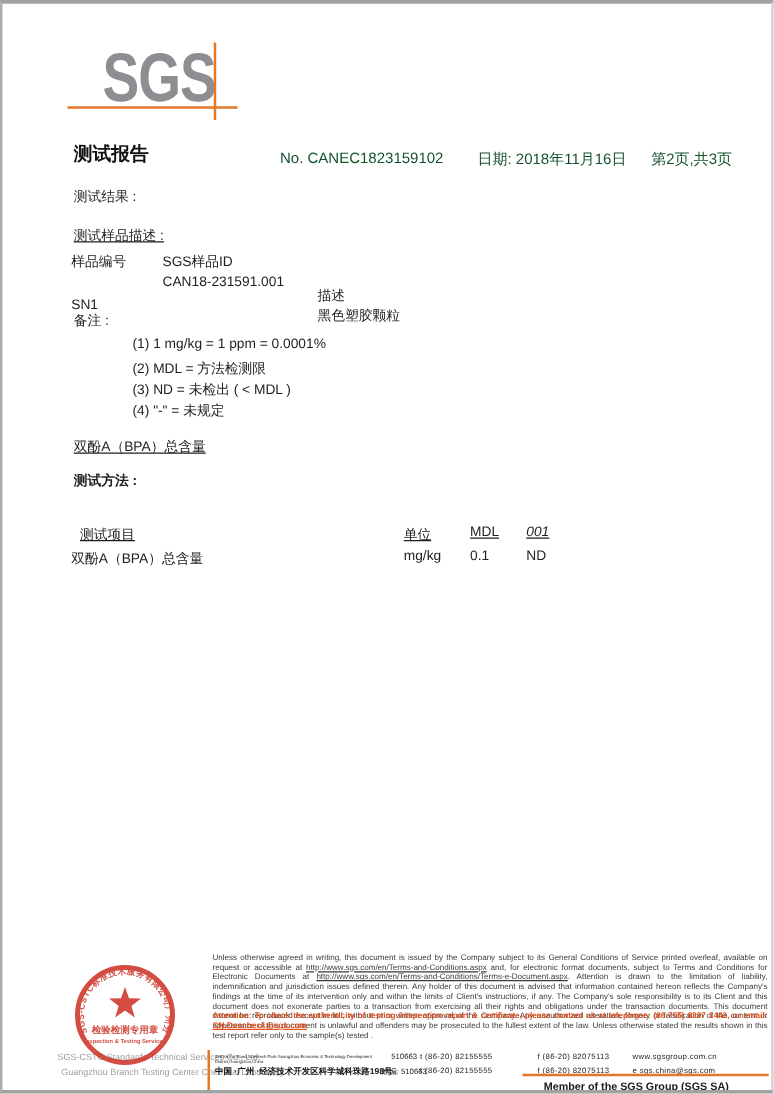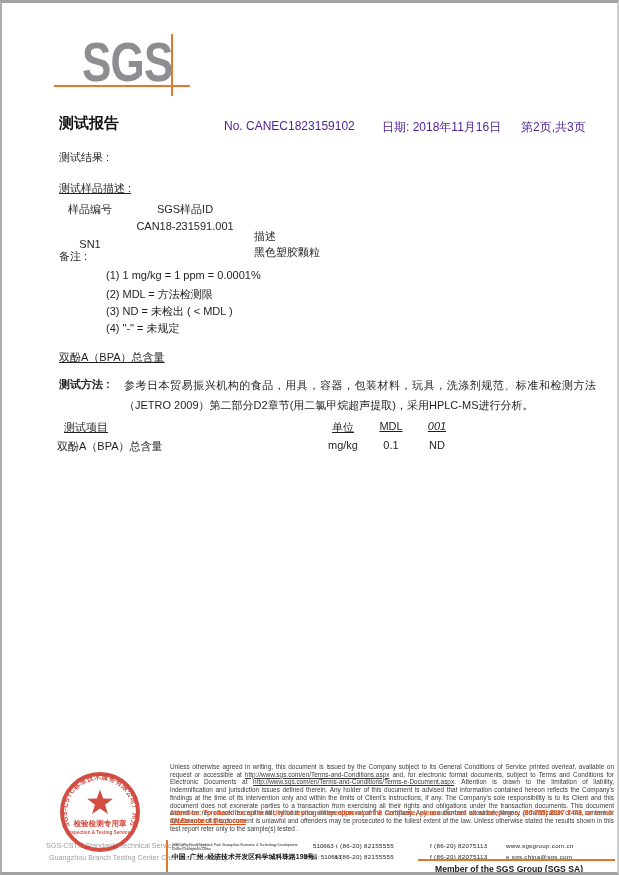--- a/index.html
+++ b/index.html
@@ -13,23 +13,23 @@
   .abs{position:absolute;}
   .cn{color:#1f1f1f;font-size:11px;}
   .b{font-weight:normal;}
   .u{text-decoration:underline;}
   
   .sgs-text{font-size:55px;font-weight:bold;color:#8c8e91;line-height:1;
     letter-spacing:-1px;transform:scaleX(0.80);transform-origin:left top;}
   .oline{background:#e4782a;}
   
   .report-title{font-size:15px;font-weight:bold;color:#111;}
-  .hmeta{font-size:12px;color:#4c1d95;}
+  .hmeta{font-size:12px;color:#14532d;}
   
-  .cell-c{text-align:center;display:inline-block;}
+  .cell-c{display:inline-block;}
   
   .legal{font-size:6.45px;line-height:7.7px;color:#3a3a3a;text-align:justify;}
   .legal .u{text-decoration:underline;}
   .attention{font-size:6.6px;line-height:7.8px;color:#e5511e;font-weight:bold;text-align:justify;}
   .addr-en{font-size:3.4px;color:#222;line-height:1.2;}
   .addr-cn{font-size:6.8px;color:#111;font-weight:bold;}
   .contact{font-size:6.2px;color:#222;letter-spacing:0.3px;}
   .zip{font-size:6.2px;color:#222;}
   .companygray{font-size:7.2px;color:#9e9e9e;}
   .member{font-size:8.6px;color:#1a1a1a;font-weight:700;}
@@ -61,21 +61,20 @@
   <span class="abs cn" style="left:252px;top:217px;margin-top:25px;">黑色塑胶颗粒</span>
 
   <div class="abs cn" style="left:57px;top:246px;">备注 :</div>
   <div class="abs cn" style="left:104px;top:266px;">(1) 1 mg/kg = 1 ppm = 0.0001%</div>
   <div class="abs cn" style="left:104px;top:284px;">(2) MDL = 方法检测限</div>
   <div class="abs cn" style="left:104px;top:301px;">(3) ND = 未检出 ( &lt; MDL )</div>
   <div class="abs cn" style="left:104px;top:318px;">(4) "-" = 未规定</div>
 
   <div class="abs cn b u" style="left:57px;top:347px;">双酚A（BPA）总含量</div>
   <div class="abs cn" style="left:57px;top:374px;font-weight:bold;">测试方法 :</div>
-  <div class="abs cn" style="left:122px;top:373px;width:472px;line-height:19.5px;text-align:justify;">参考日本贸易振兴机构的食品，用具，容器，包装材料，玩具，洗涤剂规范、标准和检测方法（JETRO 2009）第二部分D2章节(用二氯甲烷超声提取)，采用HPLC-MS进行分析。</div>
 
   <span class="abs cn b u" style="left:62px;top:417px;">测试项目</span>
   <span class="abs cn b u cell-c" style="left:321px;top:417px;width:40px;">单位</span>
   <span class="abs cn b u cell-c" style="left:374px;top:417px;width:30px;">MDL</span>
   <span class="abs cn u cell-c" style="left:419px;top:417px;width:32px;font-style:italic;">001</span>
   <span class="abs cn" style="left:55px;top:436px;">双酚A（BPA）总含量</span>
   <span class="abs cn cell-c" style="left:321px;top:436px;width:40px;">mg/kg</span>
   <span class="abs cn cell-c" style="left:374px;top:436px;width:30px;">0.1</span>
   <span class="abs cn cell-c" style="left:419px;top:436px;width:32px;">ND</span>
 

